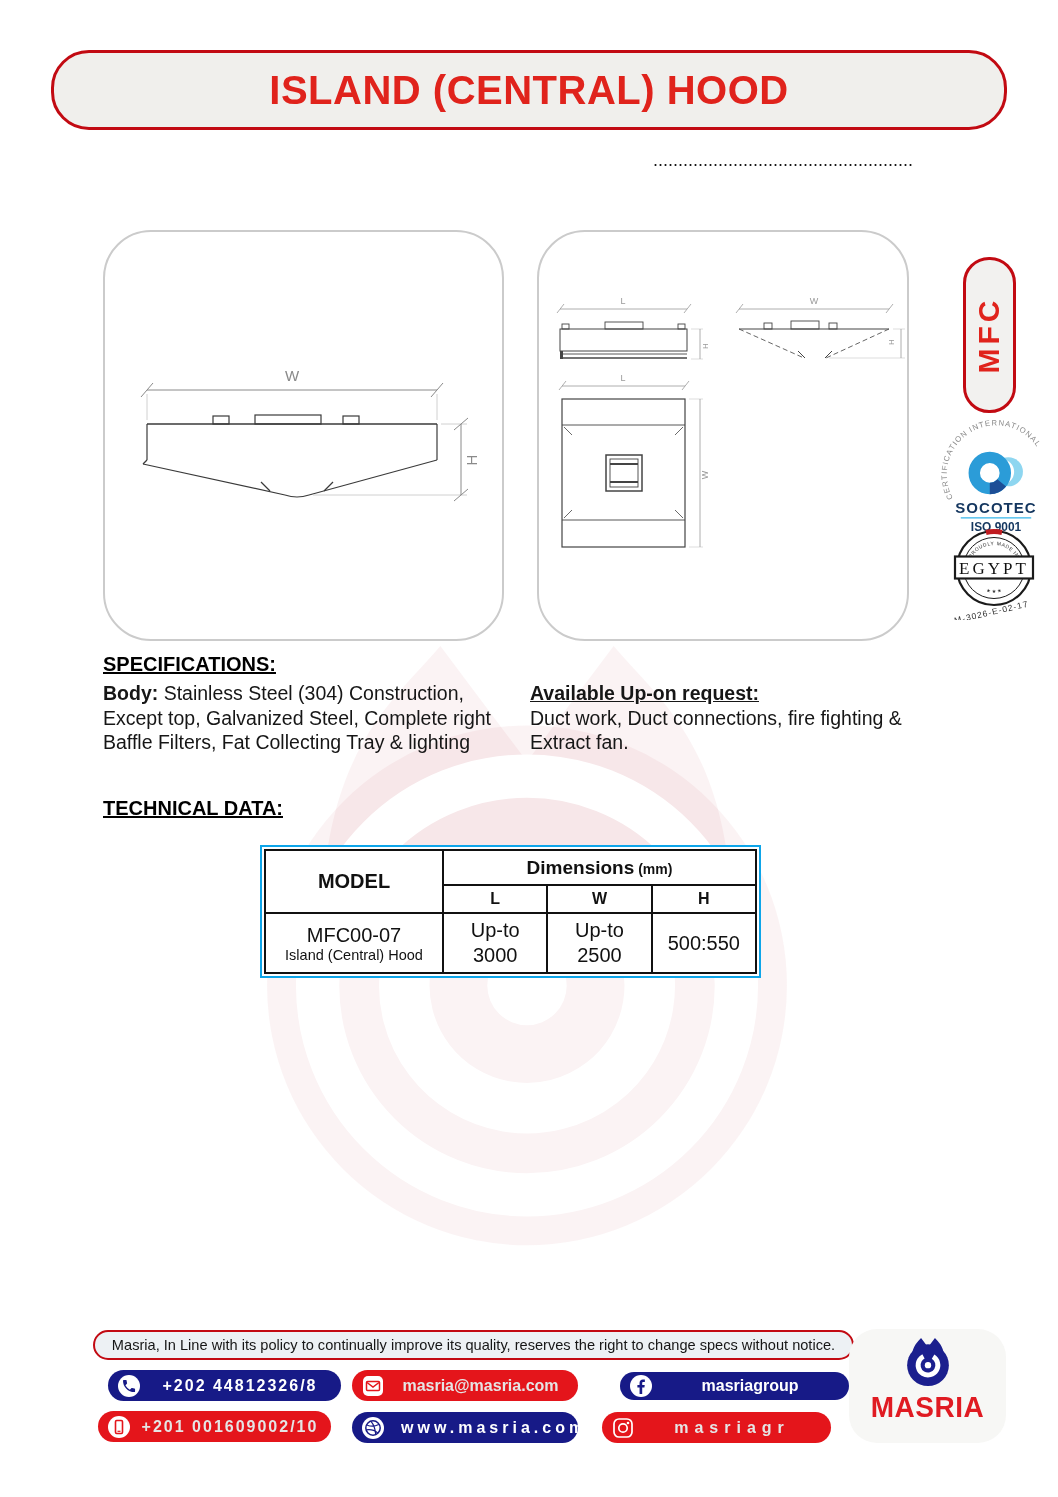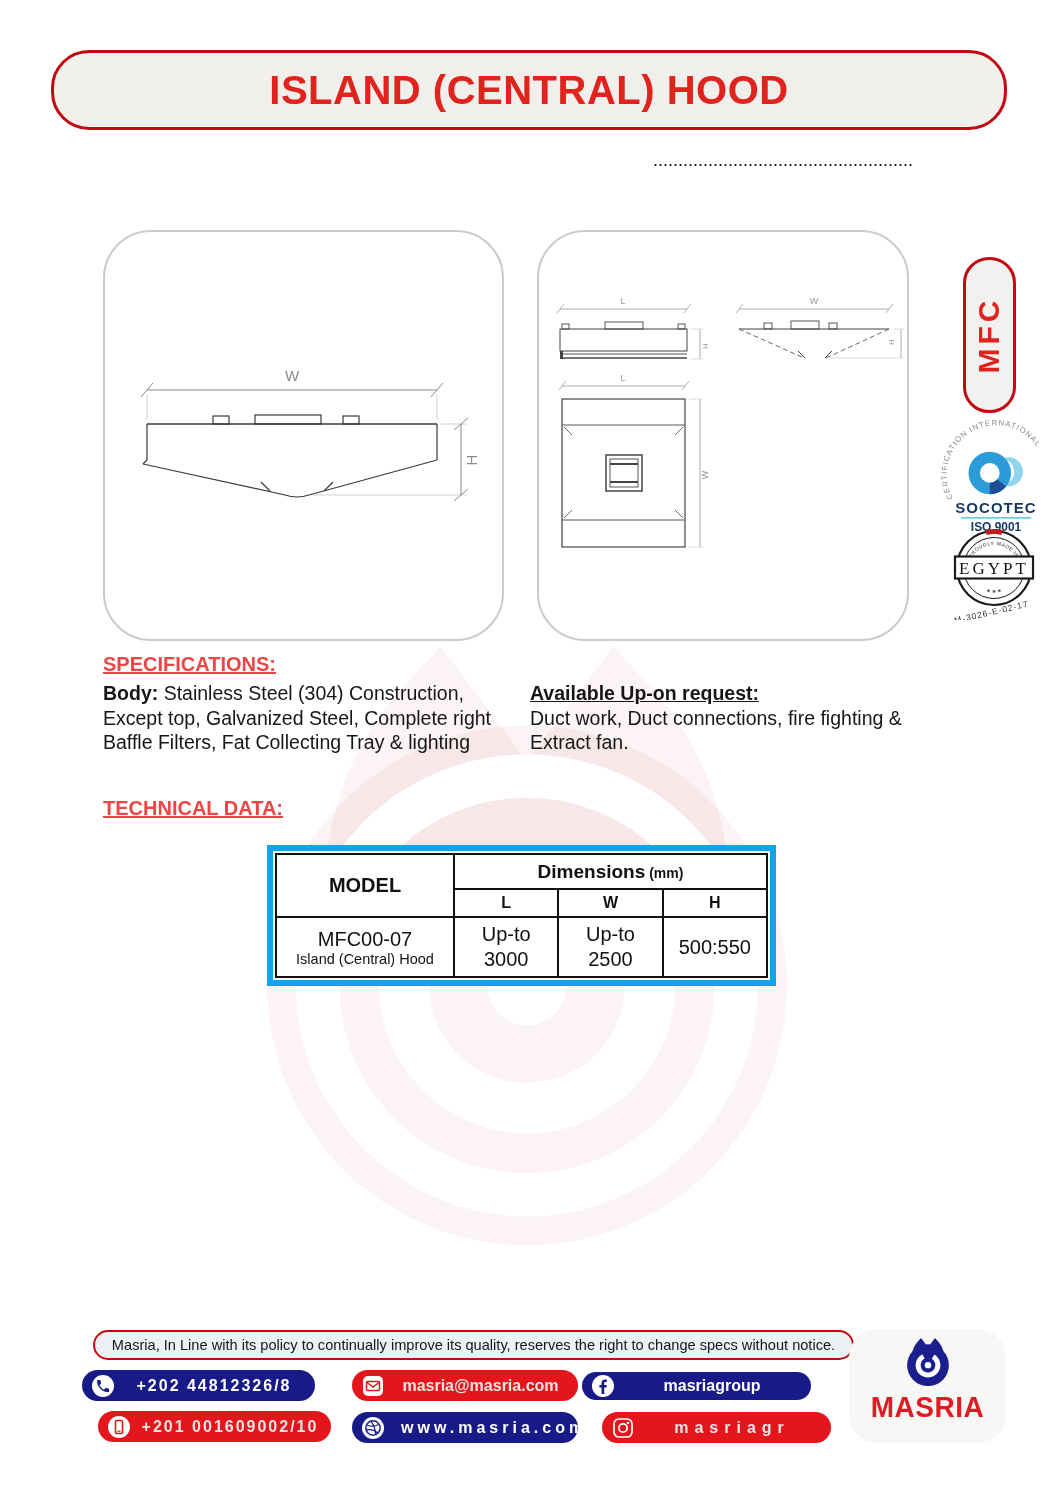--- a/index.html
+++ b/index.html
@@ -32,31 +32,31 @@
   
   .mfc-badge{
     left:963px;top:257px;width:47px;height:150px;border:3px solid #c20a12;border-radius:26px;
     background:#f2f1ef;display:flex;align-items:center;justify-content:center;z-index:2;
   }
   .mfc-text{transform:rotate(-90deg);font-size:30px;font-weight:bold;color:#e0231c;letter-spacing:4px;}
 
   .cert{z-index:2;}
 
   
-  .blue-heading{font-size:20px;font-weight:bold;color:#ef4444;text-decoration:underline;z-index:2;}
+  .blue-heading{font-size:20px;font-weight:bold;color:#000000;text-decoration:underline;z-index:2;}
   .spec-heading{left:103px;top:653px;}
   .tech-heading{left:103px;top:797px;}
   .body-text{font-size:19.5px;line-height:24.5px;color:#161616;z-index:2;}
   .spec-body{left:103px;top:681px;width:450px;}
   .avail-block{left:530px;top:681px;width:400px;}
   .black-heading{font-weight:bold;text-decoration:underline;font-size:19.5px;color:#161616;}
   .bold{font-weight:bold;}
 
   
-  .table-wrap{left:267px;top:845px;width:493px;border:6px solid #0ea5e9;padding:2px;background:#fff;z-index:2;}
+  .table-wrap{left:260px;top:845px;width:493px;border:2px solid #0ea5e9;padding:2px;background:#fff;z-index:2;}
   table.spec{border-collapse:collapse;width:100%;table-layout:fixed;}
   table.spec td,table.spec th{border:2px solid #111;text-align:center;vertical-align:middle;padding:0;}
   .col-model{width:176px;} .col-l{width:108px;} .col-w{width:102px;}
   .th-model{font-size:20px;font-weight:bold;}
   .th-dims{font-size:19px;font-weight:bold;height:33px;}
   .th-dims .unit{font-size:14px;}
   .th-lwh{font-size:16px;font-weight:bold;height:26px;}
   .td-body{height:58px;font-size:20px;}
   .model-sub{font-size:14.5px;}
   .two-line{line-height:25px;}
@@ -278,40 +278,40 @@
           <div>2500</div>
         </td>
         <td class="td-body">500:550</td>
       </tr>
     </tbody>
       </table>
   </div>
 
   <div class="abs disclaimer">Masria, In Line with its policy to continually improve its quality, reserves the right to change specs without notice.</div>
 
-  <div class="abs pill pill-blue" style="left:82px;top:1370px;width:233px;">
+  <div class="abs pill pill-blue" style="left:108px;top:1370px;width:233px;">
     <svg class="icon glyph" viewBox="0 0 24 24">
         <circle cx="12" cy="12" r="11" fill="#fff"></circle>
         <g transform="translate(4,4) scale(0.67)">
           <path d="M6.62 10.79c1.44 2.83 3.76 5.14 6.59 6.59l2.2-2.2c.27-.27.67-.36 1.02-.24 1.12.37 2.33.57 3.57.57.55 0 1 .45 1 1V20c0 .55-.45 1-1 1-9.39 0-17-7.61-17-17 0-.55.45-1 1-1h3.5c.55 0 1 .45 1 1 0 1.25.2 2.45.57 3.57.11.35.03.74-.25 1.02l-2.2 2.2z" fill="currentColor"></path>
         </g>
       </svg>
     <span class="label ls2">+202 44812326/8</span>
   </div>
 
   <div class="abs pill pill-red" style="left:352px;top:1370px;width:226px;">
     <svg class="icon glyph" viewBox="0 0 24 24">
         <rect x="2" y="2" width="20" height="20" rx="5" fill="#fff"></rect>
         <rect x="5.5" y="7.5" width="13" height="9" rx="1" fill="none" stroke="currentColor" stroke-width="1.5"></rect>
         <path d="M6 8.5l6 4.6 6-4.6" stroke="currentColor" stroke-width="1.5" fill="none"></path>
       </svg>
     <span class="label">masria@masria.com</span>
   </div>
 
-  <div class="abs pill pill-blue" style="left:582px;top:1372px;width:229px;height:28px;">
+  <div class="abs pill pill-blue" style="left:620px;top:1372px;width:229px;height:28px;">
     <svg class="icon glyph" viewBox="0 0 24 24">
         <circle cx="12" cy="12" r="11" fill="#fff"></circle>
         <path d="M13.2 20v-6.5h2.2l.33-2.6h-2.53V9.2c0-.75.21-1.26 1.28-1.26h1.37V5.6c-.24-.03-1.05-.1-2-.1-1.98 0-3.33 1.2-3.3 3.43v1.97H8.4v2.6h2.17V20h2.63z" fill="currentColor"></path>
       </svg>
     <span class="label">masriagroup</span>
   </div>
 
   <div class="abs pill pill-red" style="left:98px;top:1411px;width:233px;">
     <svg class="icon glyph" viewBox="0 0 24 24">
         <circle cx="12" cy="12" r="11" fill="#fff"></circle>

